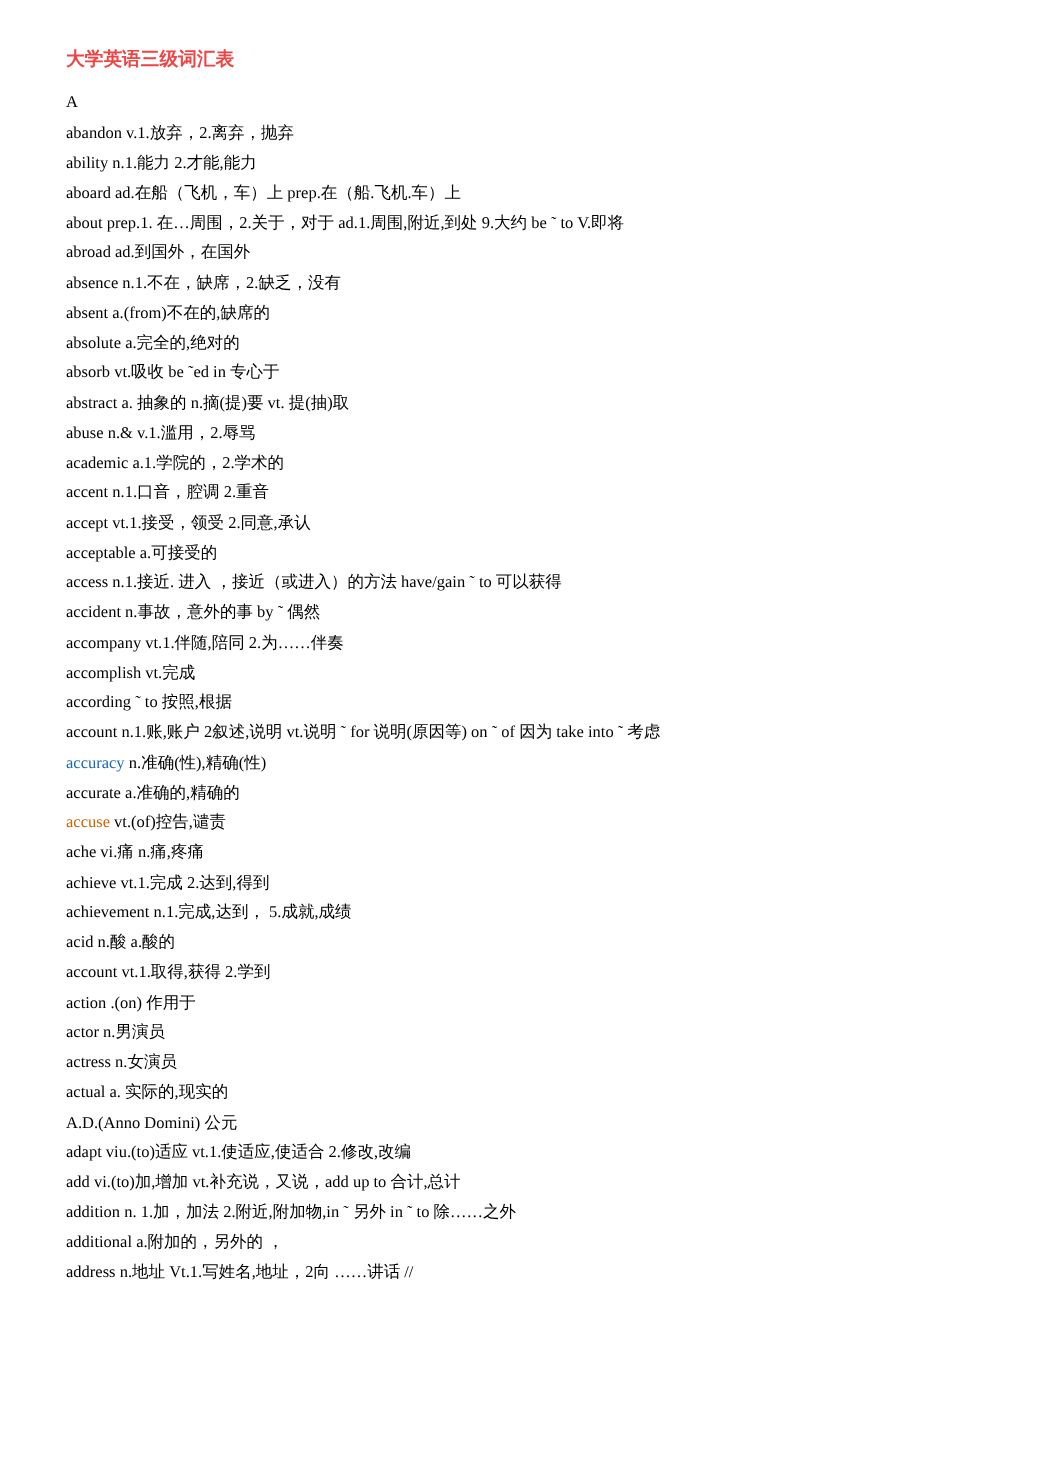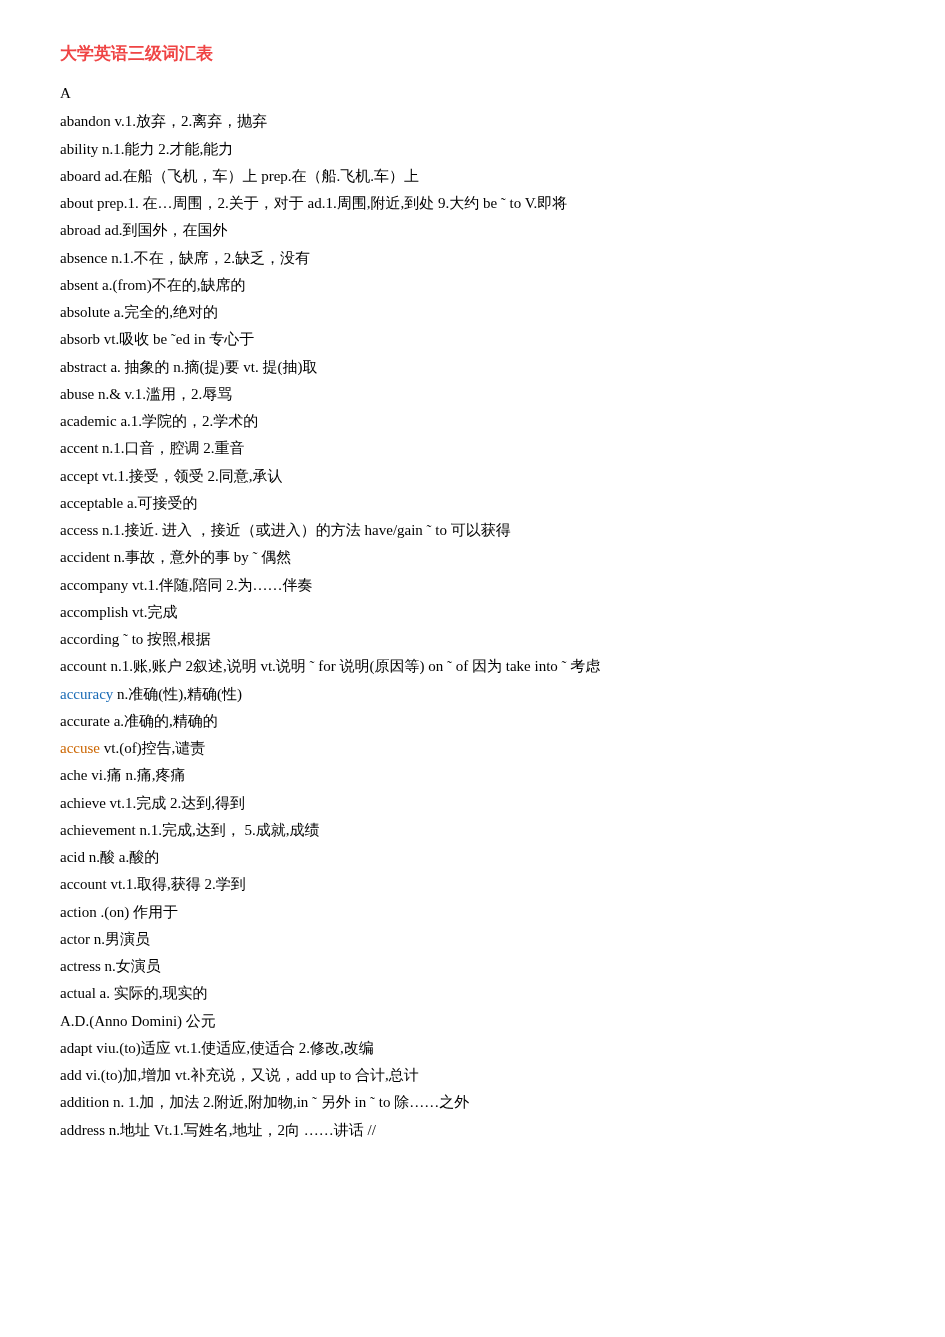--- a/index.html
+++ b/index.html
@@ -82,14 +82,15 @@
     <div class="entry"><span class="word">acid</span><span class="definition"> n.酸  a.酸的</span></div>
     <div class="entry"><span class="word">account</span><span class="definition"> vt.1.取得,获得   2.学到</span></div>
     <div class="entry"><span class="word">action</span><span class="definition"> .(on) 作用于</span></div>
     <div class="entry"><span class="word">actor</span><span class="definition"> n.男演员</span></div>
     <div class="entry"><span class="word">actress</span><span class="definition"> n.女演员</span></div>
     <div class="entry"><span class="word">actual</span><span class="definition"> a.  实际的,现实的</span></div>
     <div class="entry"><span class="word">A.D.(Anno Domini)</span><span class="definition"> 公元</span></div>
     <div class="entry"><span class="word">adapt</span><span class="definition"> viu.(to)适应   vt.1.使适应,使适合  2.修改,改编</span></div>
     <div class="entry"><span class="word">add</span><span class="definition"> vi.(to)加,增加   vt.补充说，又说，add up to 合计,总计</span></div>
     <div class="entry"><span class="word">addition</span><span class="definition"> n. 1.加，加法    2.附近,附加物,in ˜ 另外 in ˜ to 除……之外</span></div>
+    <div class="entry"><span class="word">additional</span><span class="definition"> a.附加的，另外的  ，</span></div>
     <div class="entry"><span class="word">address</span><span class="definition"> n.地址   Vt.1.写姓名,地址，2向 ……讲话 //</span></div>
   </div>
 
 </body></html>

